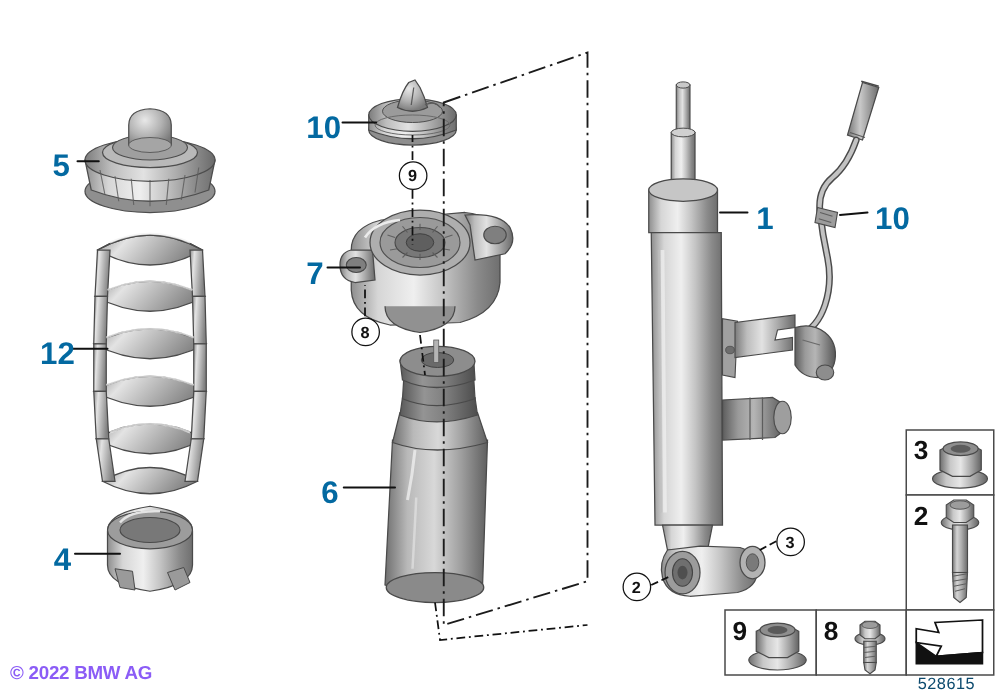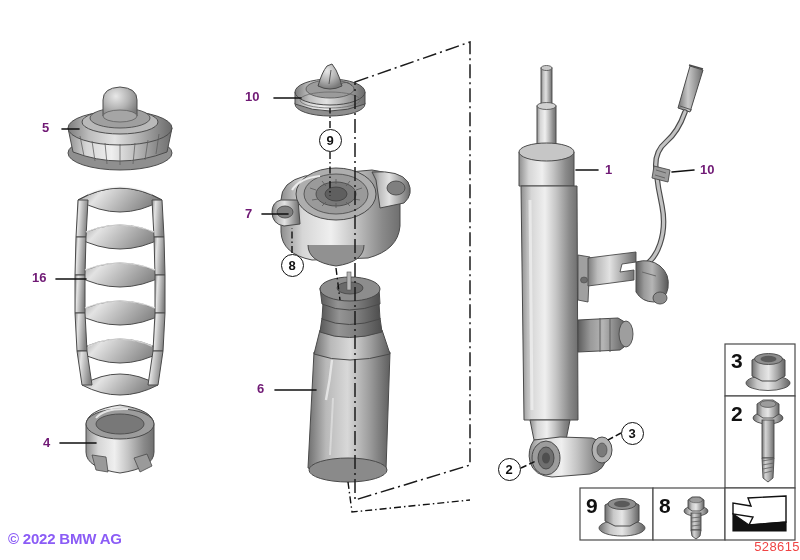--- a/index.html
+++ b/index.html
@@ -14,22 +14,22 @@
     position: relative;
     width: 800px;
     height: 560px;
     background: #ffffff;
     overflow: hidden;
   }
   .lbl {
     position: absolute;
     font-family: "Liberation Sans", sans-serif;
     font-weight: bold;
-    font-size: 13px;
-    color: #701a75;
+    font-size: 25px;
+    color: #0369a1;
     line-height: 1;
     white-space: nowrap;
   }
   .balloon {
     position: absolute;
     width: 23px;
     height: 23px;
     border: 1.6px solid #111111;
     border-radius: 50%;
     background: #ffffff;
@@ -47,25 +47,25 @@
     left: 8px;
     top: 530px;
     font-family: Liberation Sans, sans-serif;
     font-weight: bold;
     font-size: 15px;
     color: #8b5cf6;
     letter-spacing: -0.2px;
   }
   .diagnum {
     position: absolute;
-    right: 0;
+    right: 20px;
     top: 539px;
     font-family: "Liberation Sans", sans-serif;
     font-size: 13px;
-    color: #ef4444;
+    color: #0c4a6e;
     letter-spacing: 0.4px;
   }
   .boxnum {
     position: absolute;
     font-family: "Liberation Sans", sans-serif;
     font-weight: bold;
     font-size: 21px;
     color: #111111;
     line-height: 1;
   }
@@ -417,21 +417,21 @@
     </g>
 
     <rect x="725" y="488" width="70" height="52" fill="#ffffff" stroke="#4a4a4a" stroke-width="1.2"></rect>
     <g>
       <path d="M786 496 L748 498 L751 506 L733 503 L733 514 L753 517 L749 525 L786 522 Z" fill="#ffffff" stroke="#111111" stroke-width="1.4"></path>
       <path d="M786 522 L749 525 L733 514 L733 531 L786 531 Z" fill="#111111" stroke="#111111" stroke-width="1.2"></path>
     </g>
   </svg>
 
   <div class="lbl" style="left:42px; top:121px;">5</div>
-  <div class="lbl" style="left:32px; top:271px;">16</div>
+  <div class="lbl" style="left:32px; top:271px;">12</div>
   <div class="lbl" style="left:43px; top:436px;">4</div>
   <div class="lbl" style="left:245px; top:90px;">10</div>
   <div class="lbl" style="left:245px; top:207px;">7</div>
   <div class="lbl" style="left:257px; top:382px;">6</div>
   <div class="lbl" style="left:605px; top:163px;">1</div>
   <div class="lbl" style="left:700px; top:163px;">10</div>
 
   <div class="balloon" style="left:318.5px; top:128.5px;">9</div>
   <div class="balloon" style="left:280.5px; top:253.5px;">8</div>
   <div class="balloon" style="left:620.5px; top:421.5px;">3</div>

